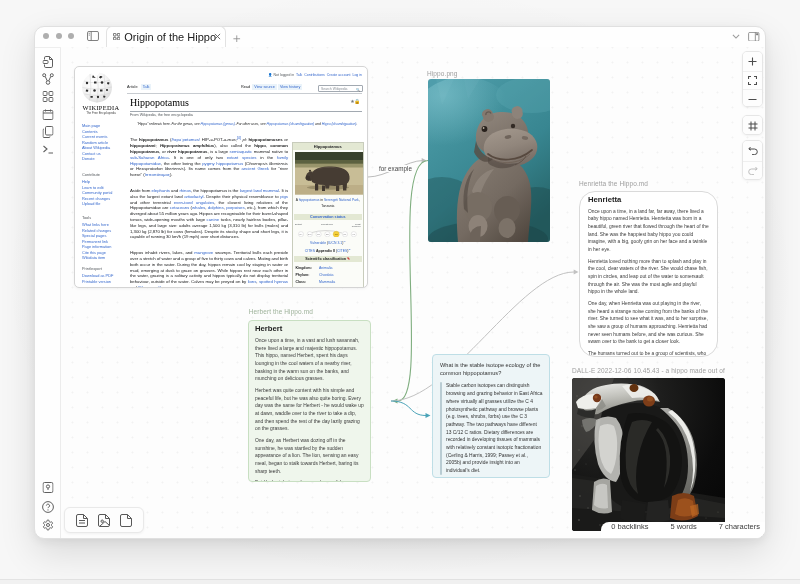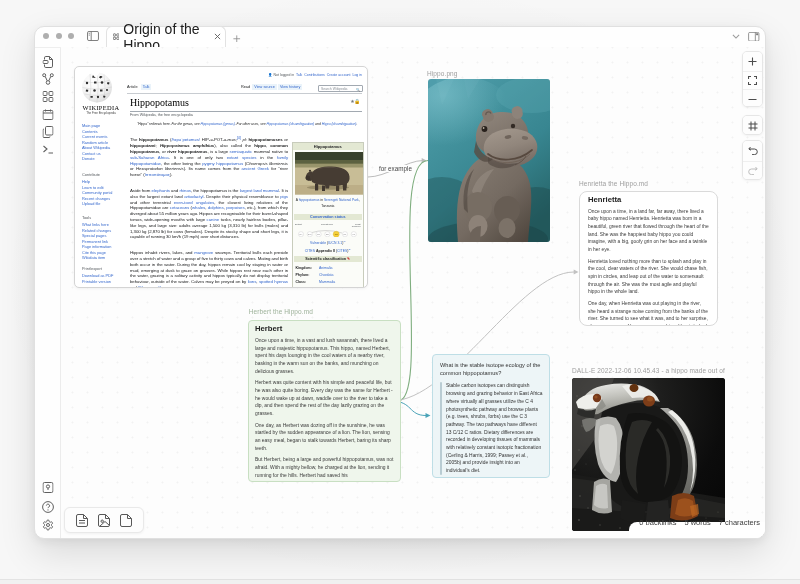--- a/index.html
+++ b/index.html
@@ -23,34 +23,34 @@
 #canvas { position:absolute; left:26px; top:20px; right:0; bottom:0; overflow:hidden;
   border-radius:0 0 9px 0; background:#fdfdfd;
   background-image:radial-gradient(circle, #f2f2f2 0.9px, transparent 1.1px);
   background-size:15px 15px; background-position:4px 8px; }
 .cardlabel { position:absolute; color:#9e9e9e; font-size:6.5px; white-space:nowrap; letter-spacing:.1px; }
 
 #wiki { position:absolute; left:13px; top:19px; width:294px; height:222px; background:#fff;
   border:1px solid #d4d4d4; border-radius:5px; overflow:hidden; box-shadow:0 1px 3px rgba(0,0,0,.05); }
 
 #hippoimg { position:absolute; left:367px; top:32px; width:122px; height:163px; border-radius:3px; overflow:hidden; }
-#henrietta { position:absolute; left:518px; top:144px; width:139px; height:135px; background:#fff;
-  border:1px solid #dadada; border-radius:8px; overflow:hidden; padding:3.5px 8px; }
-#herbert { position:absolute; left:187px; top:273px; width:153px; height:162px; background:#eff6ec;
+#henrietta { position:absolute; left:518px; top:144px; width:139px; height:166px; background:#fff;
+  border:1px solid #dadada; border-radius:16px; overflow:hidden; padding:3.5px 8px; }
+#herbert { position:absolute; left:187px; top:273px; width:123px; height:162px; background:#eff6ec;
   border:1px solid #c8dfc2; border-radius:4px; overflow:hidden; padding:4px 6px; }
 #bluecard { position:absolute; left:371px; top:307px; width:118px; height:124px; background:#edf5f7;
   border:1px solid #bedee6; border-radius:4px; overflow:hidden; padding:7px 6px 7px 7px; }
 #dalle { position:absolute; left:511px; top:331px; width:153px; height:153px; border-radius:3px; overflow:hidden; background:#111; }
 .h2 { font-size:7.7px; font-weight:bold; color:#222; line-height:8px; }
 .story { font-size:4.85px; line-height:7.67px; color:#3a3a3a; margin-top:4px; letter-spacing:0;}
 #herbert .story { font-size:4.95px; margin-top:4px; }
 #statusbar { position:absolute; right:0; bottom:0; height:15px; background:#fff;
   border-top-left-radius:8px;
-  font-size:7.5px; color:#3c3c3c; display:flex; align-items:center;
-  padding:0 5px 16px 10px; gap:8px; white-space:nowrap; }
+  font-size:7.5px; color:#3c3c3c; display:flex; 
+  padding:0 5px 16px 10px; gap:22px; white-space:nowrap; }
 
 .ctrlgrp { position:absolute; left:681px; width:21px; background:#fdfdfd; border:1px solid #e6e6e6;
   border-radius:5px; box-shadow:0 1px 2.5px rgba(0,0,0,.05); overflow:hidden; }
 .ctrlbtn { width:100%; display:flex; align-items:center; justify-content:center; color:#4d4d4d; background:#fdfdfd; }
 .ctrlbtn + .ctrlbtn { border-top:1px solid #efefef; }
 .ribicon { position:absolute; left:50%; transform:translateX(-50%); color:#636363; }
 svg.s { display:block; }
 
 
 #wiki .bl { color:#3366cc; }
@@ -87,21 +87,21 @@
       <line x1="9" y1="0.5" x2="9" y2="11.5"></line>
       <rect x="10" y="1.5" width="2.5" height="2.5" rx="0.5" fill="currentColor" stroke="none"></rect>
     </svg>
   <div id="tab">
     <svg class="s" style="margin-left:5.5px;color:#4e4e4e" width="7.3" height="7.3" viewBox="0 0 9 9" fill="none" stroke="currentColor" stroke-width="1">
         <rect x="0.5" y="0.5" width="3.2" height="3.2" rx="0.8"></rect>
         <rect x="5.3" y="0.5" width="3.2" height="3.2" rx="0.8"></rect>
         <rect x="0.5" y="5.3" width="3.2" height="3.2" rx="0.8"></rect>
         <rect x="5.3" y="5.3" width="3.2" height="3.2" rx="0.8"></rect>
       </svg>
-    <span style="font-size:14px;color:#202020;margin-left:4.5px;">Origin of the Hippo</span>
+    <span style="font-size:11px;color:#202020;margin-left:4.5px;">Origin of the Hippo</span>
     <svg class="s" style="position:absolute;right:4.5px;color:#5a5a5a" width="7" height="7" viewBox="0 0 8 8" stroke="currentColor" stroke-width="1" fill="none">
         <path d="M1 1 L7 7 M7 1 L1 7"></path>
       </svg>
   </div>
   <svg class="s" style="position:absolute;left:198px;top:7.5px;color:#8b8b8b" width="7.5" height="7.5" viewBox="0 0 9 9" stroke="currentColor" stroke-width="1" fill="none">
       <path d="M4.5 0.5 V8.5 M0.5 4.5 H8.5"></path>
     </svg>
   <div id="tabbarline"></div>
   <div style="position:absolute;left:0;width:71px;top:19.5px;height:1px;background:#eeeeee;"></div>
 

